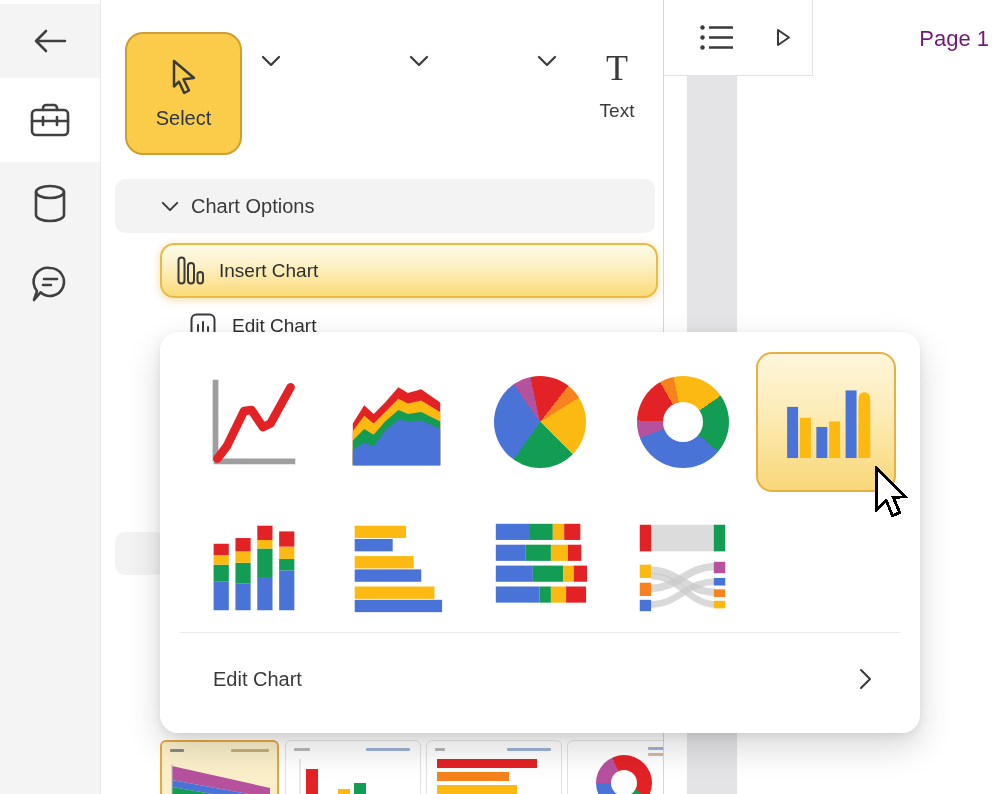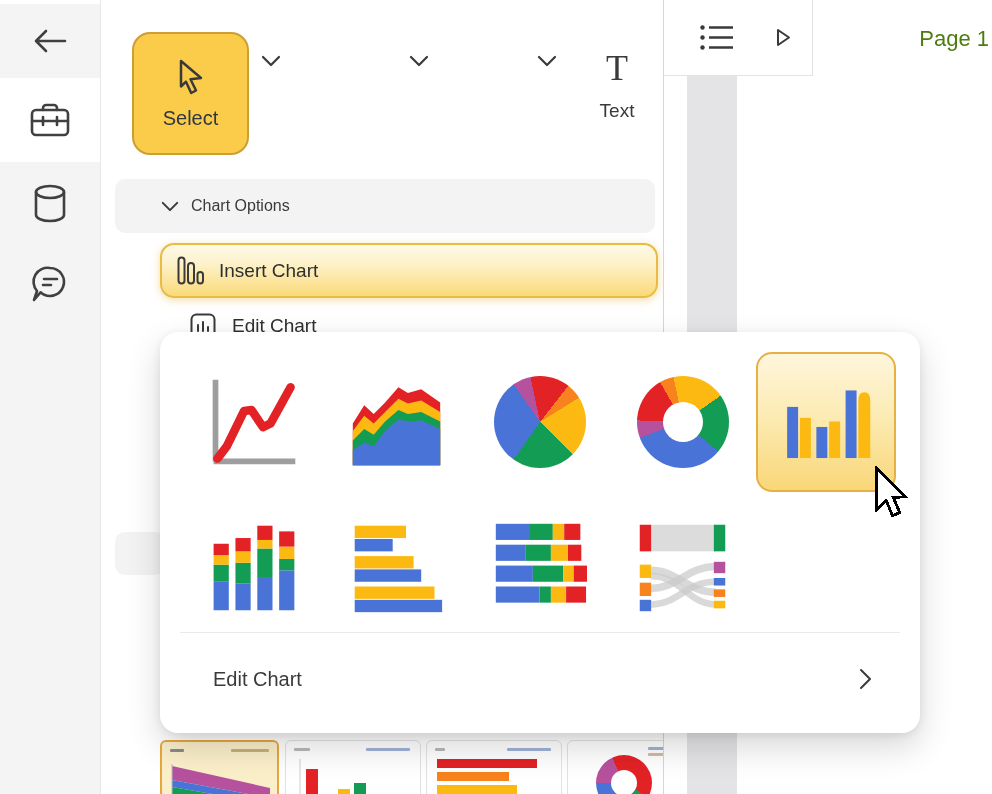--- a/index.html
+++ b/index.html
@@ -14,51 +14,51 @@
   .sidebar{ position:absolute; left:0; top:0; width:101px; height:100%; background:#fff; border-right:1px solid #e7e7e7; z-index:3;}
   .side-top{ position:absolute; left:0; top:4px; width:100px; height:74px; background:#f4f4f4; display:flex; align-items:center; justify-content:center;}
   .side-active{ position:absolute; left:0; top:78px; width:100px; height:84px; background:#ffffff; display:flex; align-items:center; justify-content:center;}
   .side-rest{ position:absolute; left:0; top:162px; width:100px; bottom:0; background:#f4f4f4; padding-top:16px;}
   .side-item{ width:100px; height:52px; display:flex; align-items:center; justify-content:center; margin-bottom:28px;}
   .sicon{ stroke:#404040; fill:none; stroke-width:2.6; stroke-linecap:round; stroke-linejoin:round;}
 
   
   .tool-panel{ position:absolute; left:101px; top:0; width:562px; height:100%; background:#fff; overflow:hidden; z-index:2;}
 
-  .select-btn{ position:absolute; left:31px; top:32px; width:117px; height:123px; background:#fbcb4a; border:2.5px solid #cd9e33; border-radius:18px; display:flex; flex-direction:column; align-items:center; justify-content:center; gap:10px;}
+  .select-btn{ position:absolute; left:24px; top:32px; width:117px; height:123px; background:#fbcb4a; border:2.5px solid #cd9e33; border-radius:18px; display:flex; flex-direction:column; align-items:center; justify-content:center; gap:10px;}
   .select-btn .lbl{ font-size:20px; color:#2e3742;}
   .tool-group{ position:absolute; top:52px; display:flex; flex-direction:column; align-items:center; gap:14px;}
   .tool-group .lbl{ font-size:19px; color:#3a3a3a;}
   .tg-shape{ left:205px; width:92px;}
   .tg-line{ left:354px; width:70px;}
   .tg-text{ left:484px; width:64px;}
   .chev{ position:absolute; top:55px;}
 
-  .section-header{ position:absolute; left:14px; top:179px; width:540px; height:54px; background:#f3f3f4; border-radius:10px; display:flex; align-items:center; padding-left:46px; gap:12px; font-size:16px; color:#3a3a3a;}
+  .section-header{ position:absolute; left:14px; top:179px; width:540px; height:54px; background:#f3f3f4; border-radius:10px; display:flex; align-items:center; padding-left:46px; gap:12px; font-size:20px; color:#3a3a3a;}
 
   .insert-btn{ position:absolute; left:59px; top:243px; width:498px; height:55px; border:2px solid #e9bb45; border-radius:14px; background:linear-gradient(180deg,#fefaе8 0%, #fdf4d2 10%, #fbe191 70%, #f8d266 100%);
     background:linear-gradient(180deg,#fefae8 0%, #fdf2cb 35%, #fada79 100%);
     box-shadow:0 2px 8px rgba(231,180,60,.45); display:flex; align-items:center; padding-left:15px; gap:15px; font-size:19px; color:#2f2f2f;}
 
   .edit-item{ position:absolute; left:59px; top:305px; height:42px; display:flex; align-items:center; padding-left:30px; gap:16px; font-size:19px; color:#2f2f2f;}
 
   .gray-frag{ position:absolute; left:14px; top:532px; width:50px; height:43px; background:#f3f3f3; border-radius:10px;}
 
   
   .thumb{ position:absolute; top:740px; height:80px; background:#fff; border:1px solid #e2e2e2; border-radius:6px; overflow:hidden;}
   .thumb-sel{ left:59px; width:119px; background:#faefc9; border:2px solid #e8a63f;}
   .t2{ left:184px; width:136px;}
   .t3{ left:325px; width:136px;}
   .t4{ left:466px; width:136px;}
   .micro{ position:absolute; background:#b9b9b9; height:3px; border-radius:1px;}
 
   
   .canvas{ position:absolute; left:663px; right:0; top:0; bottom:0; background:#fff; border-left:1px solid #d6d6d6; z-index:2;}
   .head-left{ position:absolute; left:0; top:0; width:149px; height:76px; border-bottom:1px solid #e3e3e3; border-right:1px solid #e3e3e3; display:flex; align-items:center; padding-left:36px; gap:42px;}
-  .page-label{ position:absolute; right:3px; top:26px; font-size:22px; color:#4d7c0f;}
+  .page-label{ position:absolute; right:3px; top:26px; font-size:22px; color:#701a75;}
   .scroll-strip{ position:absolute; left:23px; top:76px; width:50px; bottom:0; background:#e4e4e6;}
 
   
   .popup{ position:absolute; left:160px; top:332px; width:760px; height:401px; background:#fff; border-radius:18px; box-shadow:0 14px 34px rgba(0,0,0,.16), 0 2px 8px rgba(0,0,0,.08); z-index:40;}
   .popup-grid{ display:grid; grid-template-columns:repeat(5,143px); grid-template-rows:141px 150px; padding:19px 0 0 22px;}
   .tile{ display:flex; align-items:center; justify-content:center; cursor:pointer;}
   .tile-sel{ width:140px; height:140px; border:2px solid #e6b044; border-radius:16px; background:linear-gradient(180deg,#fef6dc 0%, #fcebb4 45%, #f9d778 100%); justify-self:center; align-self:center;}
   .pie{ width:92px; height:92px; border-radius:50%;
     background:conic-gradient(from -12deg, #e32226 0 50deg, #f8821d 50deg 70deg, #fcb912 70deg 147deg, #139c53 147deg 227deg, #4a73d8 227deg 337deg, #b6519e 337deg 360deg);}
   .donut{ width:92px; height:92px; border-radius:50%; position:relative;

